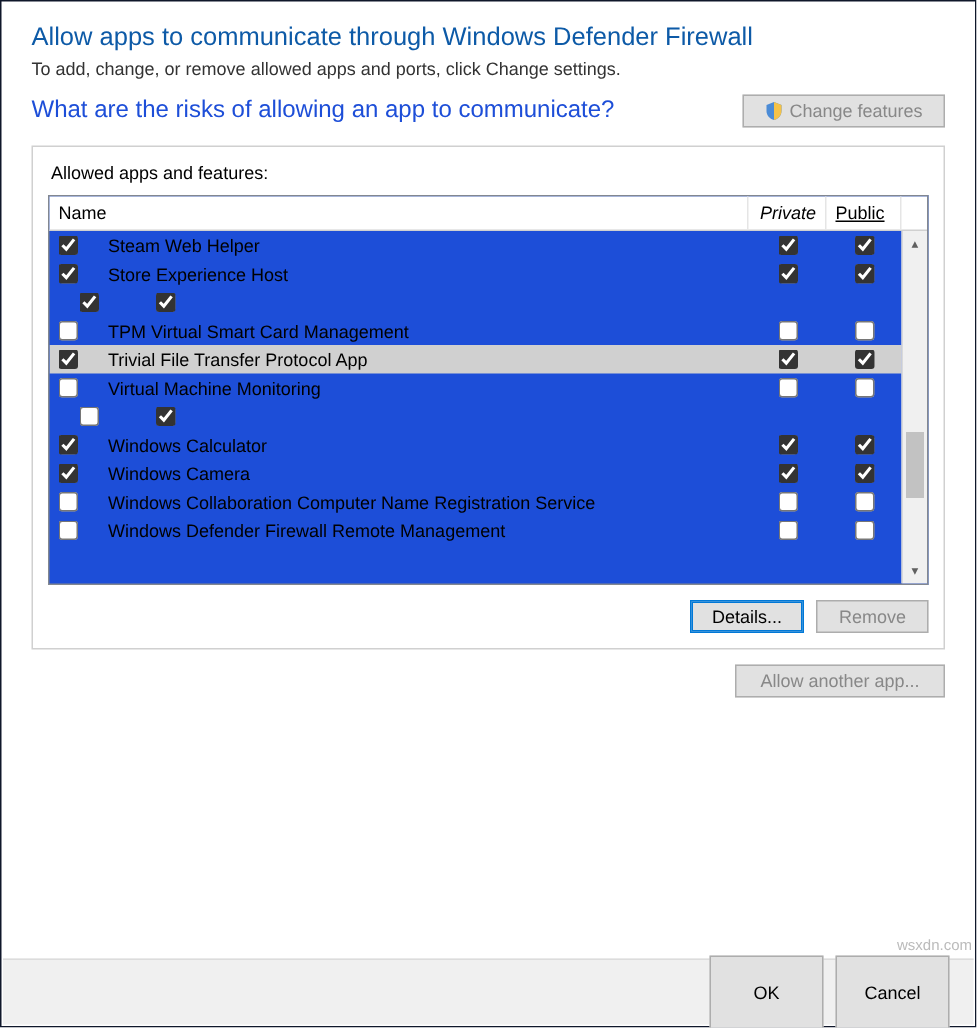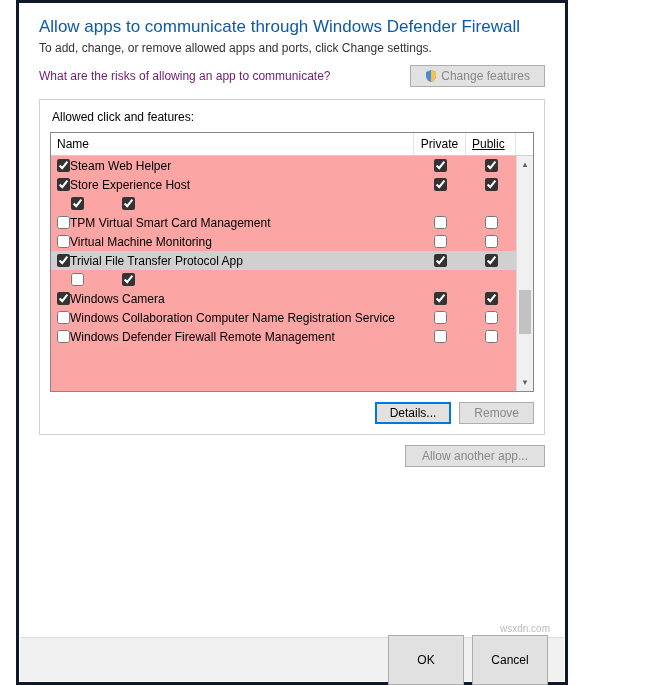--- a/index.html
+++ b/index.html
@@ -6,26 +6,25 @@
   html, body {
     margin: 0; padding: 0;
     font-family: "Segoe UI", Tahoma, sans-serif;
     font-size: 12px;
     background: #fff;
     color: #000;
     width: 651px;
     height: 685px;
   }
   .window {
-    width: 552px;
+    width: 651px;
     height: 685px;
-    border: 3px solid #0f172a;
+    border: 1px solid #0f172a;
     background: #fff;
     position: relative;
-    margin-left: 16px;
   }
   .content {
     padding: 14px 20px 10px 20px;
   }
   .heading {
     color: #0d5aa7;
     font-size: 17px;
     font-weight: 400;
     margin: 0 0 4px 0;
   }
@@ -34,22 +33,22 @@
     color: #333;
     margin: 0 0 10px 0;
   }
   .row-link {
     display: flex;
     justify-content: space-between;
     align-items: center;
     margin-bottom: 12px;
   }
   .link {
-    color: #701a75;
-    font-size: 12px;
+    color: #1d4ed8;
+    font-size: 16px;
     cursor: pointer;
   }
   .btn {
     font-family: inherit;
     font-size: 12px;
     padding: 3px 14px;
     background: #e1e1e1;
     border: 1px solid #adadad;
     cursor: pointer;
     min-width: 72px;
@@ -75,37 +74,37 @@
   }
   .group-label {
     font-size: 12px;
     margin: 2px 0 8px 2px;
   }
   .table-wrap {
     border: 1px solid #828790;
     height: 260px;
     display: flex;
     flex-direction: column;
-    background: #fca5a5;
+    background: #1d4ed8;
     position: relative;
   }
   .table-head {
     display: flex;
     border-bottom: 1px solid #d0d0d0;
     background: #fff;
     font-size: 12px;
     flex-shrink: 0;
     padding-right: 17px; 
   }
   .col {
     padding: 4px 6px;
     border-right: 1px solid #e5e5e5;
   }
   .col.name { flex: 1 1 auto; }
-  .col.priv { width: 52px; text-align: center; }
+  .col.priv { width: 52px; text-align: right; font-style: italic; }
   .col.pub  { width: 50px; text-align: left; text-decoration: underline; }
   .table-body {
     flex: 1 1 auto;
     overflow: hidden;
     position: relative;
   }
   .rows {
     position: absolute;
     top: 0; left: 0; right: 17px; bottom: 0;
   }
@@ -116,21 +115,21 @@
     font-size: 12px;
   }
   .row.selected {
     background: #d0d0d0;
   }
   .cell {
     padding: 0 6px;
     display: flex;
     align-items: center;
   }
-  .cell.name { flex: 1 1 auto; gap: 0; }
+  .cell.name { flex: 1 1 auto; gap: 20px; }
   .cell.priv { width: 52px; justify-content: center; }
   .cell.pub  { width: 50px; justify-content: center; }
   input[type="checkbox"].app-cb {
     width: 13px; height: 13px;
     margin: 0;
     accent-color: #333;
   }
   .scrollbar {
     position: absolute;
     top: 0; right: 0; bottom: 0;
@@ -183,21 +182,21 @@
     align-items: center;
     padding: 0 16px;
     gap: 8px;
   }
   .btn.bottom {
     min-width: 76px;
     padding: 17px 16px;
   }
   .credit {
     position: absolute;
-    right: 15px;
+    right: 2px;
     bottom: 48px;
     font-size: 10px;
     color: #bbb;
   }
 </style>
 </head>
 <body>
 
 <div class="window">
   <div class="content">
@@ -211,21 +210,21 @@
         <span class="shield">
           <svg viewBox="0 0 12 12">
               <path d="M6 0 L11 2 V6 C11 9 8.5 11.5 6 12 C3.5 11.5 1 9 1 6 V2 Z" fill="#4b8bd6"></path>
               <path d="M6 0 L11 2 V6 C11 9 8.5 11.5 6 12 V0 Z" fill="#f5c247"></path>
             </svg>
         </span><span>Change features</span>
       </button>
     </div>
 
     <div class="group">
-      <div class="group-label">Allowed click and features:</div>
+      <div class="group-label">Allowed apps and features:</div>
 
       <div class="table-wrap">
         <div class="table-head">
           <div class="col name">Name</div>
           <div class="col priv">Private</div>
           <div class="col pub">Public</div>
         </div>
         <div class="table-body">
           <div class="rows" id="rows-container">
               <div class="row">
@@ -265,47 +264,59 @@
                   <input type="checkbox" class="app-cb" style="">
                   <span>TPM Virtual Smart Card Management</span>
                 </div>
                 <div class="cell priv">
                   <input type="checkbox" class="app-cb" style="">
                 </div>
                 <div class="cell pub">
                   <input type="checkbox" class="app-cb" style="">
                 </div>
               </div>
+              <div class="row selected">
+                <div class="cell name">
+                  <input type="checkbox" class="app-cb" checked="" style="">
+                  <span>Trivial File Transfer Protocol App</span>
+                </div>
+                <div class="cell priv">
+                  <input type="checkbox" class="app-cb" checked="" style="">
+                </div>
+                <div class="cell pub">
+                  <input type="checkbox" class="app-cb" checked="" style="">
+                </div>
+              </div>
               <div class="row">
                 <div class="cell name">
                   <input type="checkbox" class="app-cb" style="">
                   <span>Virtual Machine Monitoring</span>
                 </div>
                 <div class="cell priv">
                   <input type="checkbox" class="app-cb" style="">
                 </div>
                 <div class="cell pub">
                   <input type="checkbox" class="app-cb" style="">
                 </div>
               </div>
-              <div class="row selected">
-                <div class="cell name">
-                  <input type="checkbox" class="app-cb" checked="" style="">
-                  <span>Trivial File Transfer Protocol App</span>
-                </div>
-                <div class="cell priv">
-                  <input type="checkbox" class="app-cb" checked="" style="">
-                </div>
-                <div class="cell pub">
-                  <input type="checkbox" class="app-cb" checked="" style="">
-                </div>
-              </div>
-              <div class="row">
-                <div class="cell priv">
-                  <input type="checkbox" class="app-cb" style="">
+              <div class="row">
+                <div class="cell priv">
+                  <input type="checkbox" class="app-cb" style="">
+                </div>
+                <div class="cell pub">
+                  <input type="checkbox" class="app-cb" checked="" style="">
+                </div>
+              </div>
+              <div class="row">
+                <div class="cell name">
+                  <input type="checkbox" class="app-cb" checked="" style="">
+                  <span>Windows Calculator</span>
+                </div>
+                <div class="cell priv">
+                  <input type="checkbox" class="app-cb" checked="" style="">
                 </div>
                 <div class="cell pub">
                   <input type="checkbox" class="app-cb" checked="" style="">
                 </div>
               </div>
               <div class="row">
                 <div class="cell name">
                   <input type="checkbox" class="app-cb" checked="" style="">
                   <span>Windows Camera</span>
                 </div>

